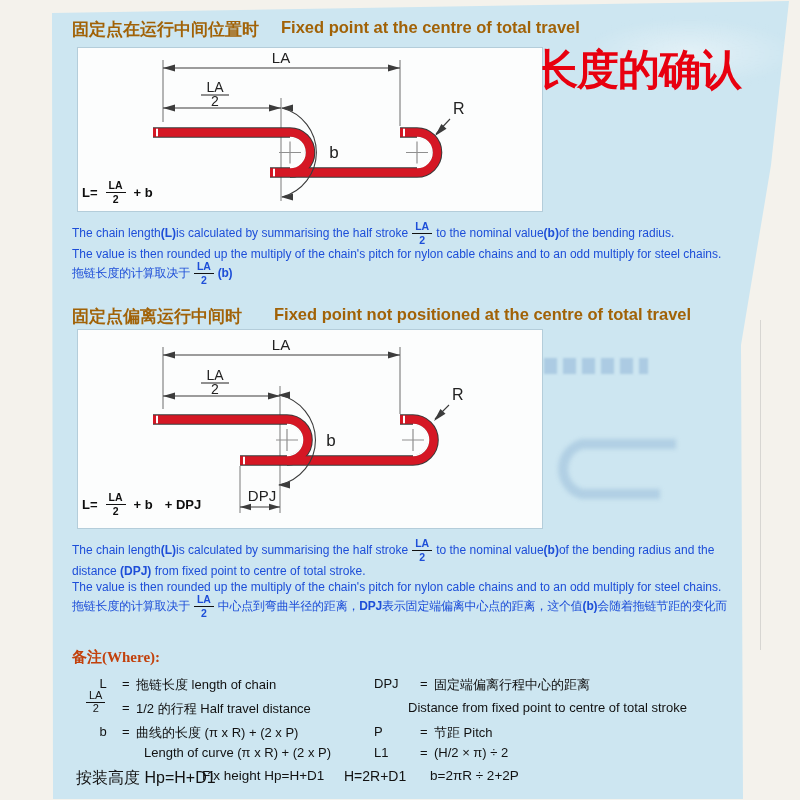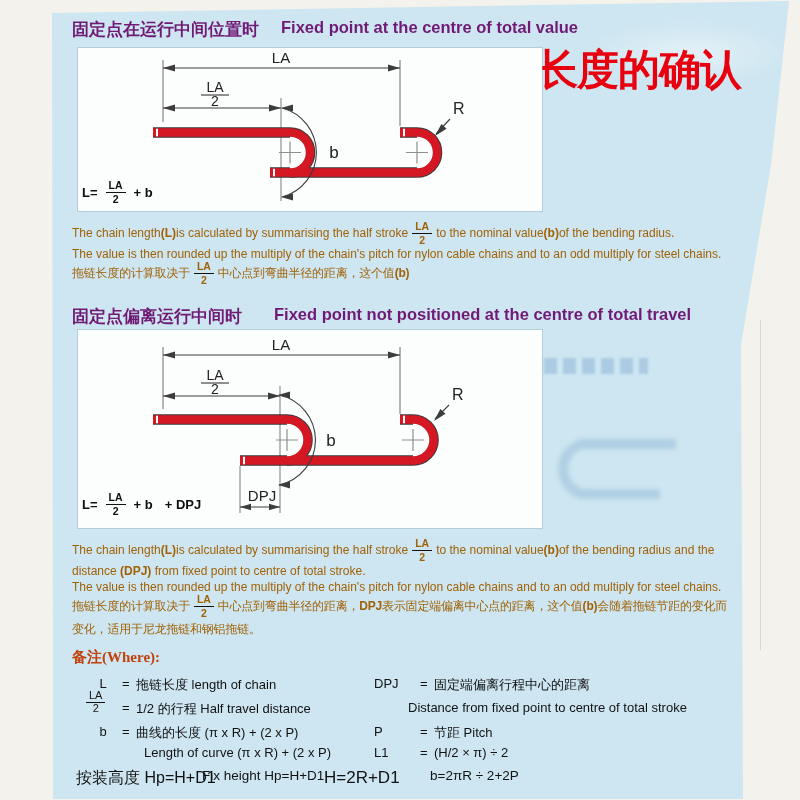--- a/index.html
+++ b/index.html
@@ -8,33 +8,33 @@
     background:#f4f2ec;
     font-family:"Liberation Sans","DejaVu Sans",sans-serif;
     color:#141414;
   }
   .page{
     position:absolute;inset:0;background:#cde6f1;
     clip-path:polygon(52px 13px,789px 1px,771px 165px,741px 345px,743px 799px,53px 799px);
   }
   .edge-line{position:absolute;left:760px;top:320px;width:1px;height:330px;background:rgba(150,150,150,.3);}
   
-  .heading{position:absolute;display:flex;gap:22px;font-weight:bold;font-size:17px;color:#701a75;white-space:nowrap;}
+  .heading{position:absolute;display:flex;gap:22px;font-weight:bold;font-size:17px;color:#a16207;white-space:nowrap;}
   .heading .en{font-size:16.5px;}
   .red-title{position:absolute;left:454px;top:42px;font-size:42px;font-weight:bold;color:#e8000f;letter-spacing:-1px;white-space:nowrap;}
   
   .dbox{position:absolute;background:#fcfdfd;box-shadow:0 0 0 1px rgba(150,175,190,.45);}
   .dbox svg{position:absolute;left:0;top:0;}
   
   .formula{position:absolute;display:flex;align-items:center;gap:4px;font-weight:bold;font-size:13px;color:#0e0e0e;white-space:nowrap;}
   .frac{display:inline-flex;flex-direction:column;align-items:center;line-height:1;font-weight:bold;font-size:10.5px;margin:0 4px;}
   .frac .num{padding:0 3px 1px 3px;border-bottom:1.4px solid #111;}
   .frac .den{padding-top:1px;}
   
-  .para-line{position:absolute;font-size:12px;color:#a16207;white-space:nowrap;text-align:right;}
+  .para-line{position:absolute;font-size:12px;color:#1d4ed8;white-space:nowrap;text-align:right;}
   .para-line.zh{font-size:12px;letter-spacing:-.2px;}
   .with-frac{display:flex;align-items:center;height:26px;}
   
   .w{position:absolute;font-size:13px;color:#121212;white-space:nowrap;}
   .w.sym{width:34px;text-align:center;}
   .w-title{position:absolute;font-size:15px;font-weight:bold;color:#c2410c;font-family:Liberation Serif, serif;}
   .wfrac{position:absolute;display:inline-flex;flex-direction:column;align-items:center;line-height:1;font-size:11px;}
   .wfrac .num{padding:0 3px 1px 3px;border-bottom:1.3px solid #111;}
   
   .ghost-text{position:absolute;left:544px;top:358px;width:104px;height:16px;
@@ -51,21 +51,21 @@
 <div class="page">
 
   <div class="ghost-arc"></div>
   <div class="ghost-text"></div>
   <svg class="ghost-u" width="150" height="84">
     <path d="M 142 16 H 48 A 26 26 0 0 0 48 66 H 126" fill="none" stroke="rgba(150,185,215,.5)" stroke-width="10"></path>
   </svg>
 
   <div class="heading" style="left:72px;top:18px;">
     <span class="zh">固定点在运行中间位置时</span>
-    <span class="en">Fixed point at the centre of total value</span>
+    <span class="en">Fixed point at the centre of total travel</span>
   </div>
 
   <div class="red-title">拖链长度的确认</div>
 
   <div class="dbox" style="left:78px;top:48px;width:464px;height:163px;">
     <svg width="464" height="163" viewBox="0 0 464 163">
 
       <line x1="85" y1="12" x2="85" y2="74" stroke="#6c6c6c" stroke-width="1"></line>
       <line x1="322" y1="12" x2="322" y2="78" stroke="#6c6c6c" stroke-width="1"></line>
       <line x1="203" y1="50" x2="203" y2="153" stroke="#7a7a7a" stroke-width="1"></line>
@@ -128,21 +128,20 @@
       <b>(b)</b>
       <span> of the bending radius.</span>
   </div>
   <div class="para-line" style="left:72px;top:247px;">The value is then rounded up the multiply of the chain's pitch for nylon cable chains and to an odd multiply for steel chains.</div>
   <div class="para-line zh with-frac" style="left:72px;top:260px;">
     <span>拖链长度的计算取决于</span>
     <span class="frac">
         <span class="num">LA</span>
         <span class="den">2</span>
       </span>
-    <span>中心点到弯曲半径的距离，这个值</span>
       <b>(b)</b>
   </div>
 
   <div class="heading" style="left:72px;top:305px;gap:32px;">
     <span class="zh">固定点偏离运行中间时</span>
     <span class="en">Fixed point not positioned at the centre of total travel</span>
   </div>
 
   <div class="dbox" style="left:78px;top:330px;width:464px;height:198px;">
     <svg width="464" height="198" viewBox="0 0 464 198">
@@ -224,21 +223,20 @@
     <span class="frac">
         <span class="num">LA</span>
         <span class="den">2</span>
       </span>
     <span>中心点到弯曲半径的距离，</span>
       <b>DPJ</b>
       <span>表示固定端偏离中心点的距离，这个值</span>
       <b>(b)</b>
       <span>会随着拖链节距的变化而</span>
   </div>
-  <div class="para-line zh" style="left:72px;top:621px;">变化，适用于尼龙拖链和钢铝拖链。</div>
 
   <div class="w-title" style="left:72px;top:648px;">备注(Where):</div>
 
   <div class="w sym" style="left:86px;top:676px;">L</div>
   <div class="w" style="left:122px;top:676px;">=</div>
   <div class="w" style="left:136px;top:676px;">拖链长度  length of chain</div>
 
   <div class="wfrac" style="left:86px;top:690px;">
     <span class="num">LA</span>
     <span>2</span>
@@ -261,18 +259,18 @@
   <div class="w" style="left:374px;top:724px;">P</div>
   <div class="w" style="left:420px;top:724px;">=</div>
   <div class="w" style="left:434px;top:724px;">节距  Pitch</div>
 
   <div class="w" style="left:374px;top:745px;">L1</div>
   <div class="w" style="left:420px;top:745px;">=</div>
   <div class="w" style="left:434px;top:745px;">(H/2 × π) ÷ 2</div>
 
   <div class="w" style="left:76px;top:768px;font-size:16px;">按装高度 Hp=H+D1</div>
   <div class="w" style="left:202px;top:768px;font-size:13.5px;">Fix height Hp=H+D1</div>
-  <div class="w" style="left:324px;top:768px;font-size:17px;">H=2R+D1</div>
+  <div class="w" style="left:344px;top:768px;font-size:14px;">H=2R+D1</div>
   <div class="w" style="left:430px;top:768px;font-size:13.5px;">b=2πR ÷ 2+2P</div>
 
 </div>
 
 <div class="edge-line"></div>
 
 </body></html>

